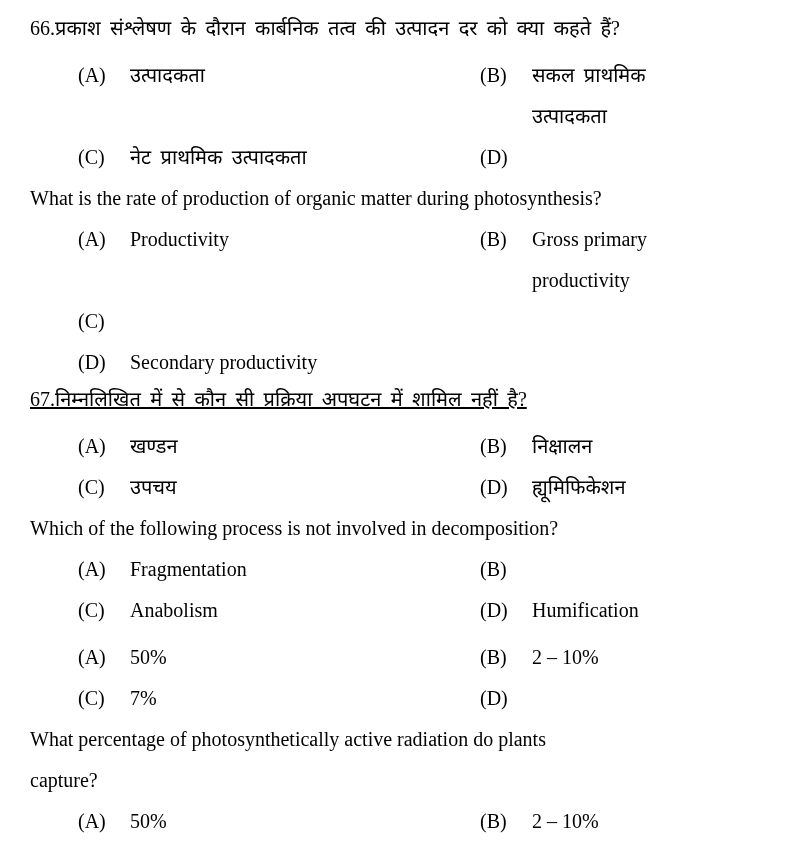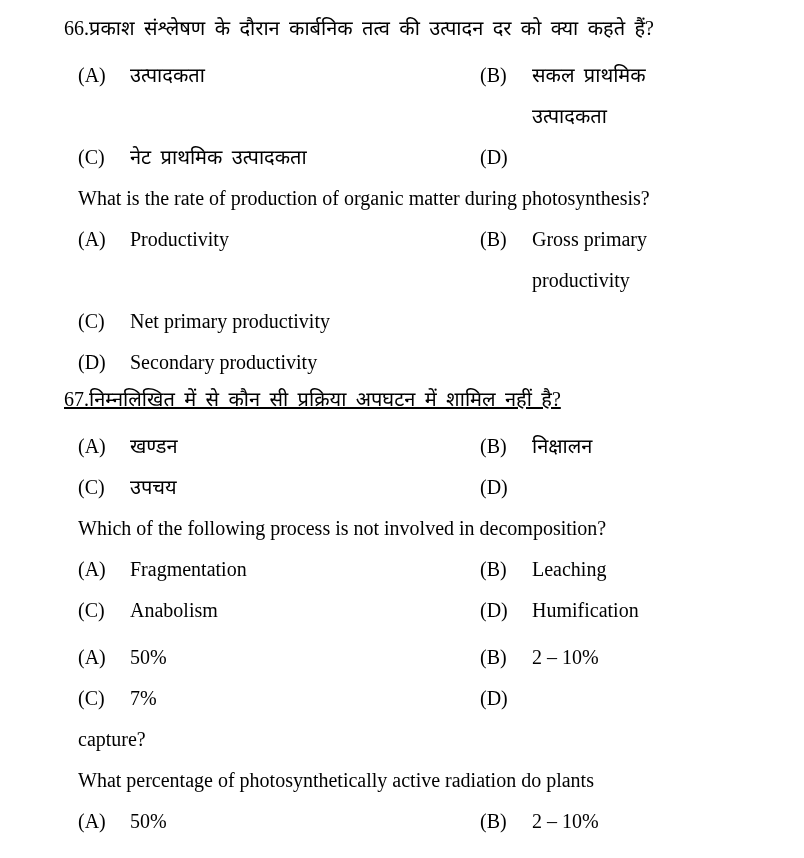--- a/index.html
+++ b/index.html
@@ -8,25 +8,25 @@
     background: #ffffff;
     overflow: hidden;
   }
   body {
     font-family: "Liberation Serif", "DejaVu Serif", serif;
     font-size: 20px;
     color: #000000;
   }
   .doc { padding: 8px 20px 0 30px; width: 804px; }
 
-  .qline { line-height: 41px; white-space: nowrap; margin-left: 34px; }
+  .qline { line-height: 41px; white-space: nowrap; }
   .qline .qnum { display: inline; }
   .hi { word-spacing: 0.22em; }
 
-  .eng-q { margin-left: 48px; line-height: 41px; white-space: nowrap; }
+  .eng-q { line-height: 41px; white-space: nowrap; }
   .eng-q .ln { display: block; white-space: nowrap; }
 
   .optrow { display: flex; align-items: flex-start; }
   .after-q { margin-top: 6px; }
   .qnext { margin-top: -4px; text-decoration: underline; }
 
   .cell { display: flex; align-items: flex-start; line-height: 41px; }
   .cell.left { margin-left: 48px; flex: 0 0 402px; }
   .lab { flex: 0 0 52px; white-space: nowrap; }
   .txt { white-space: nowrap; }
@@ -75,21 +75,20 @@
       <span class="txt">
           <span class="ln">Gross primary</span>
           <span class="ln">productivity</span>
         </span>
     </div>
   </div>
 
   <div class="optrow">
     <div class="cell left">
       <span class="lab">(C)</span>
-      <span class="txt">Net primary productivity</span>
     </div>
   </div>
 
   <div class="optrow">
     <div class="cell left">
       <span class="lab">(D)</span>
       <span class="txt">Secondary productivity</span>
     </div>
   </div>
 
@@ -106,33 +105,33 @@
     </div>
   </div>
 
   <div class="optrow">
     <div class="cell left">
       <span class="lab">(C)</span>
       <span class="txt hi">उपचय</span>
     </div>
     <div class="cell">
       <span class="lab">(D)</span>
+      <span class="txt hi">ह्यूमिफिकेशन</span>
     </div>
   </div>
 
   <div class="eng-q"><span>Which of the following process is not involved in decomposition?</span></div>
 
   <div class="optrow">
     <div class="cell left">
       <span class="lab">(A)</span>
       <span class="txt">Fragmentation</span>
     </div>
     <div class="cell">
       <span class="lab">(B)</span>
-      <span class="txt">Leaching</span>
     </div>
   </div>
 
   <div class="optrow">
     <div class="cell left">
       <span class="lab">(C)</span>
       <span class="txt">Anabolism</span>
     </div>
     <div class="cell">
       <span class="lab">(D)</span>
@@ -156,22 +155,22 @@
     <div class="cell left">
       <span class="lab">(C)</span>
       <span class="txt">7%</span>
     </div>
     <div class="cell">
       <span class="lab">(D)</span>
     </div>
   </div>
 
   <div class="eng-q">
+      <span class="ln">What percentage of photosynthetically active radiation do plants</span>
       <span class="ln">capture?</span>
-      <span class="ln">What percentage of photosynthetically active radiation do plants</span>
     </div>
 
   <div class="optrow">
     <div class="cell left">
       <span class="lab">(A)</span>
       <span class="txt">50%</span>
     </div>
     <div class="cell">
       <span class="lab">(B)</span>
       <span class="txt">2 – 10%</span>

